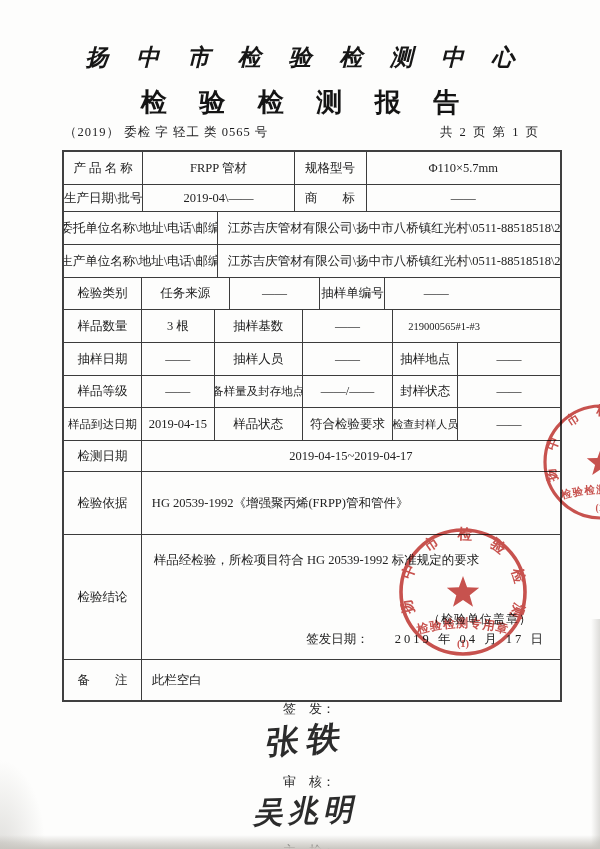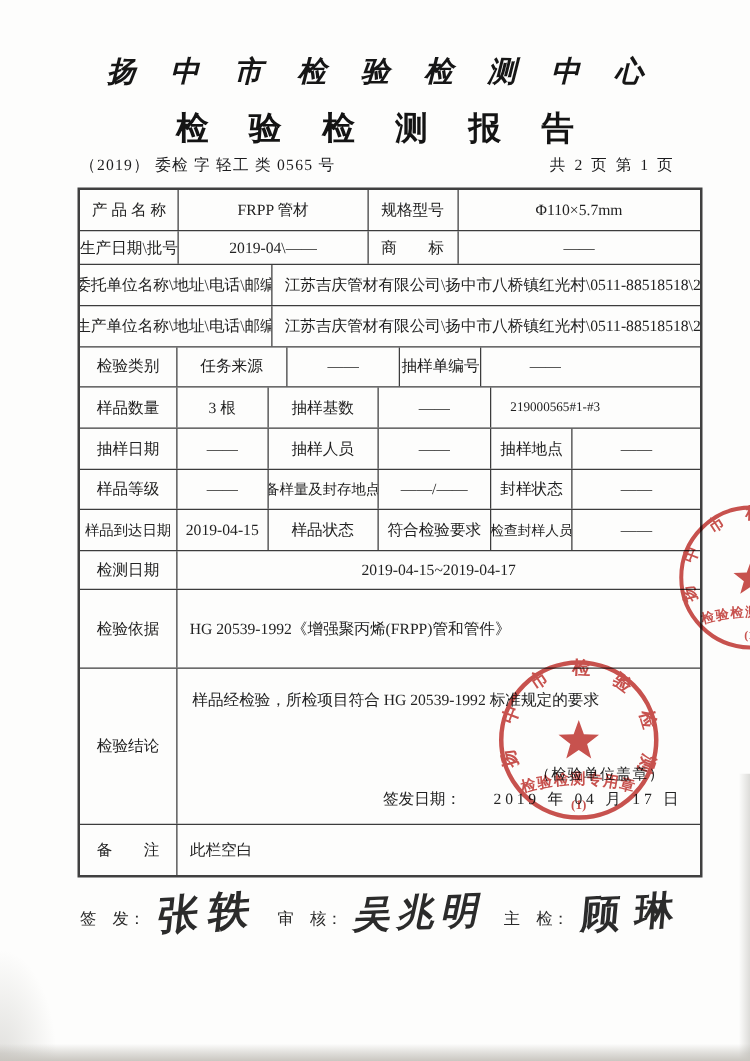--- a/index.html
+++ b/index.html
@@ -47,21 +47,21 @@
 
   .conclusion-cell { position:relative; display:block; white-space:normal; }
   .conclusion-text { position:absolute; top:16px; left:12px; right:10px; font-size:12.5px; line-height:1.5; }
   .seal-note { position:absolute; top:76px; right:28px; font-size:12px; letter-spacing:1px; }
   .issue-date { position:absolute; bottom:11px; right:14px; font-size:12.5px; }
   .issue-date .d-label { margin-right:26px; }
   .issue-date .d-val { letter-spacing:3px; }
 
   .sign-row {
     position:absolute; left:64px; top:700px; width:490px; height:70px;
-    display:flex; align-items:center;
+    display:flex; align-items:center;flex-direction:column;
   }
   .sign-label { font-size:13px; color:#2a2a2a; flex:none; }
   .sign-name {
     font-size:33px; color:#151515; flex:none;
     transform:rotate(-4deg) skewX(-10deg);
     letter-spacing:8px; margin:0 14px 10px 10px; font-weight:bold; opacity:.9;
   }
   .sign-name.n2 { font-size:30px; transform:rotate(-2deg) skewX(-14deg); letter-spacing:5px; }
   .sign-name.n3 { font-size:31px; transform:rotate(-3deg) skewX(-8deg); letter-spacing:12px; margin-right:0; }
 

